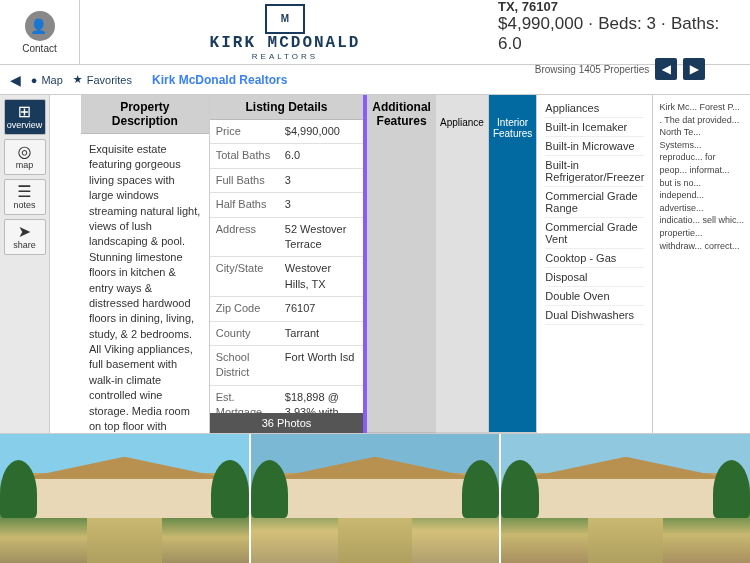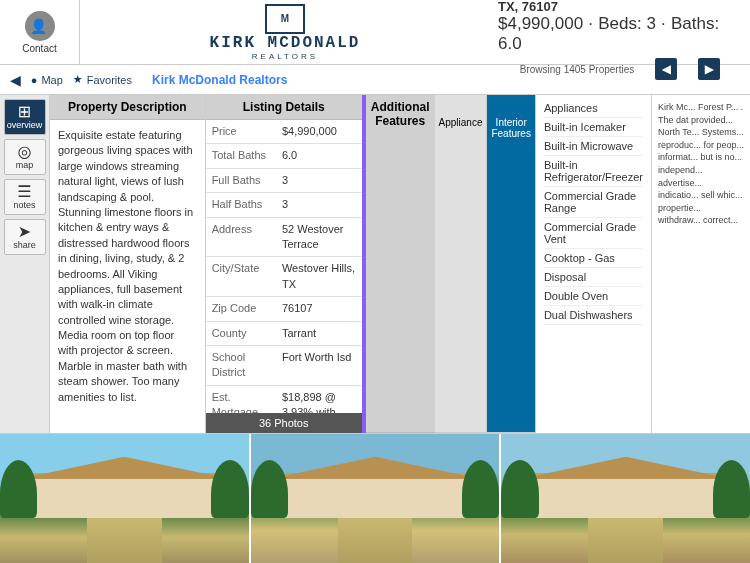--- a/index.html
+++ b/index.html
@@ -61,21 +61,21 @@
       width: 260px;
       display: flex;
       flex-direction: column;
       align-items: center;
       justify-content: center;
       padding: 4px 8px;
       font-size: 11px;
     }
     .address-main { font-size: 13px; font-weight: bold; color: #333; }
     .address-sub { font-size: 17px; color: #333; }
-    .browsing-row { display: flex; align-items: center; gap: 21px; margin-top: 4px; }
+    .browsing-row { display: flex; align-items: center; gap: 6px; margin-top: 4px; }
     .browse-text { font-size: 10px; color: #555; }
     .nav-btn {
       width: 22px; height: 22px;
       background: #1a3a5c;
       color: #fff;
       border: none;
       cursor: pointer;
       font-size: 12px;
       display: flex; align-items: center; justify-content: center;
       border-radius: 2px;
@@ -138,20 +138,21 @@
       display: flex;
       overflow: hidden;
     }
 
     
     #prop-desc {
       width: 195px;
       border-right: 1px solid #ccc;
       display: flex;
       flex-direction: column;
+      padding-left: 31px;
     }
     .col-header {
       background: #d0d0d0;
       text-align: center;
       padding: 5px;
       font-weight: bold;
       font-size: 12px;
       border-bottom: 1px solid #bbb;
     }
     .col-body {

